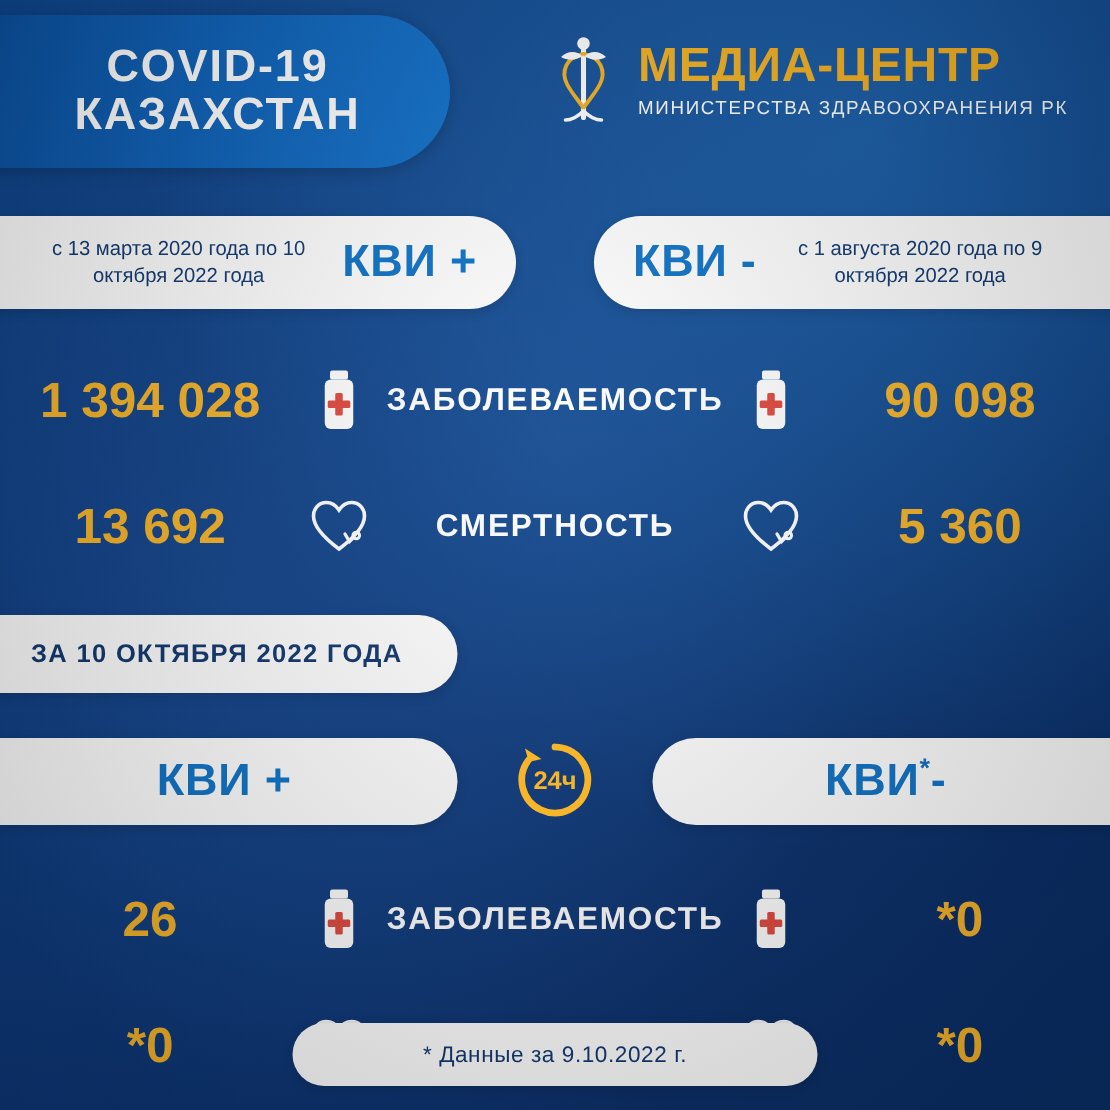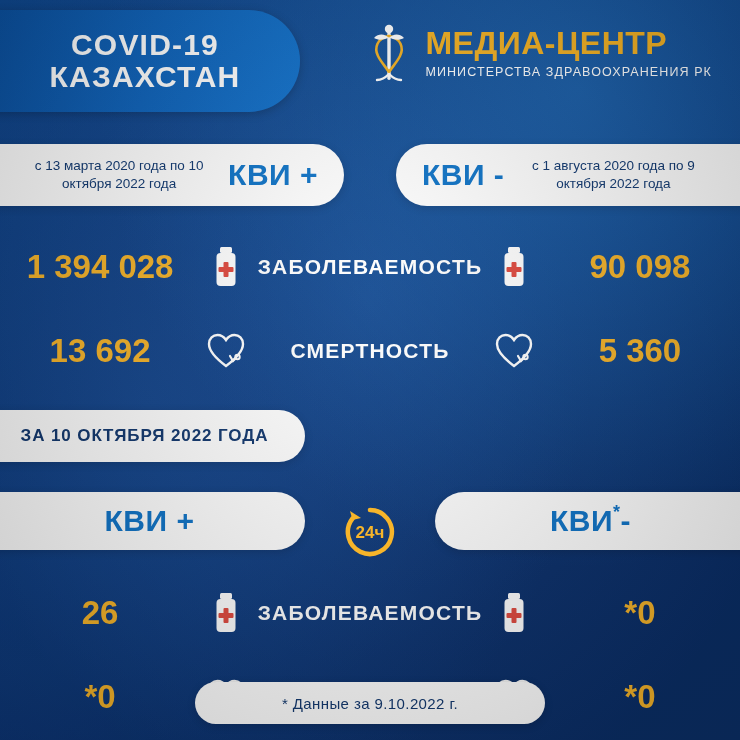--- a/index.html
+++ b/index.html
@@ -265,21 +265,21 @@
   }
   .daily-label .star {
     font-size: 18px;
     vertical-align: top;
     position: relative;
     top: -2px;
   }
   .badge24 {
     position: absolute;
     left: 50%;
-    top: 12px;
+    top: 0;
     transform: translateX(-50%);
     width: 56px;
     height: 56px;
     display: flex;
     align-items: center;
     justify-content: center;
     z-index: 4;
   }
 
   

